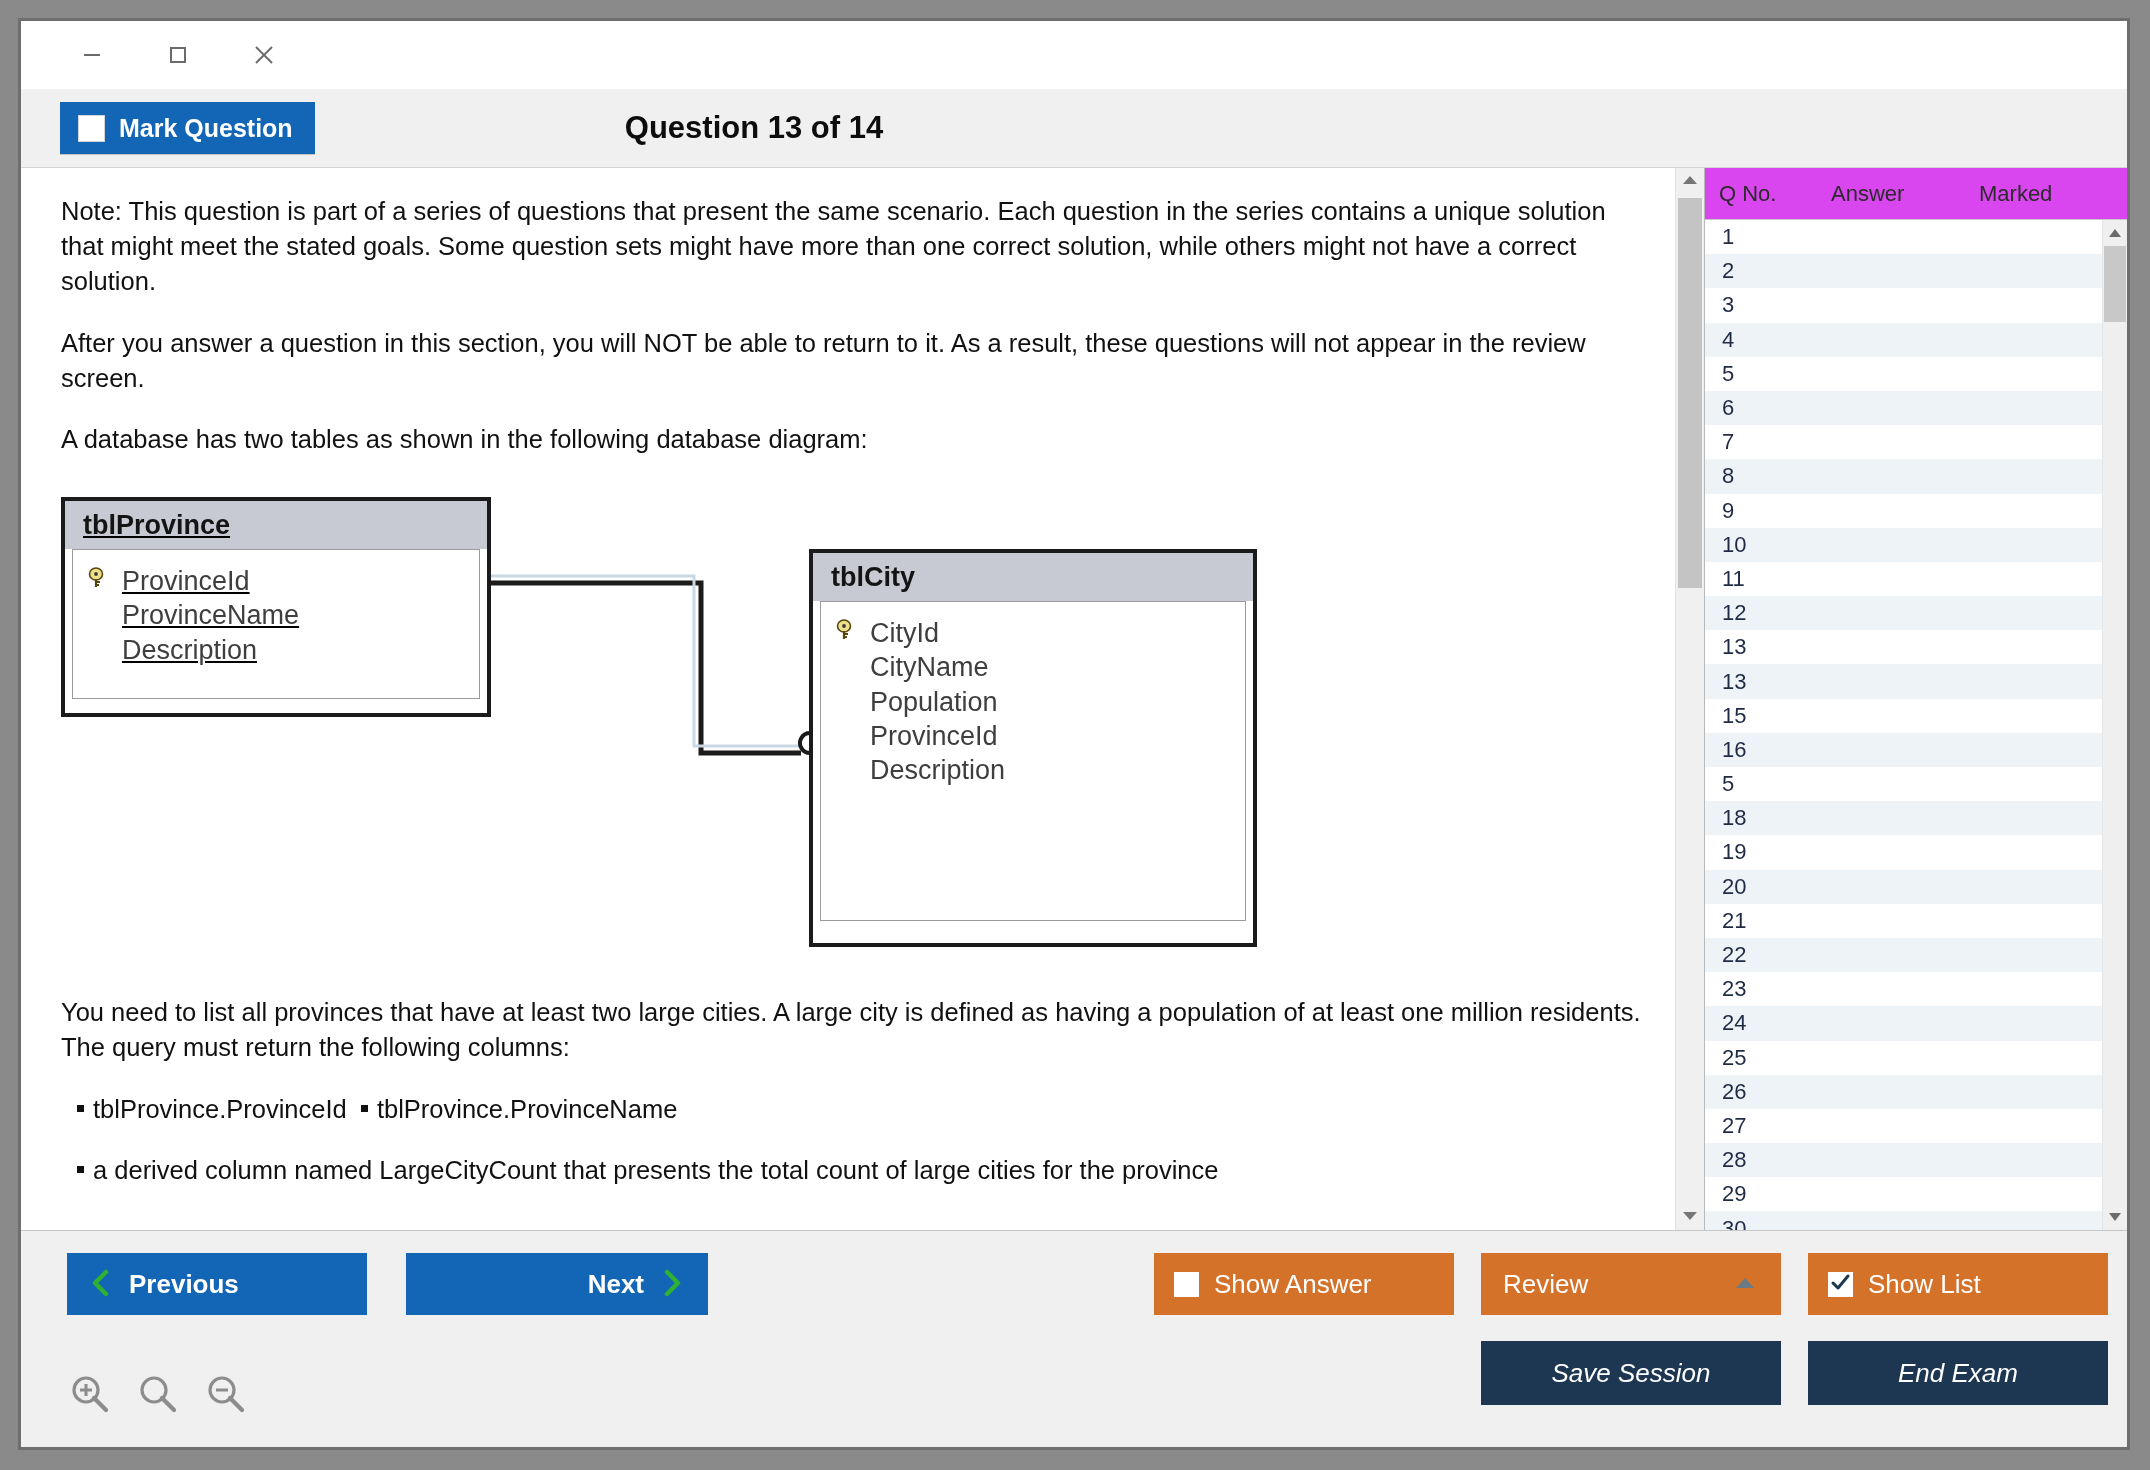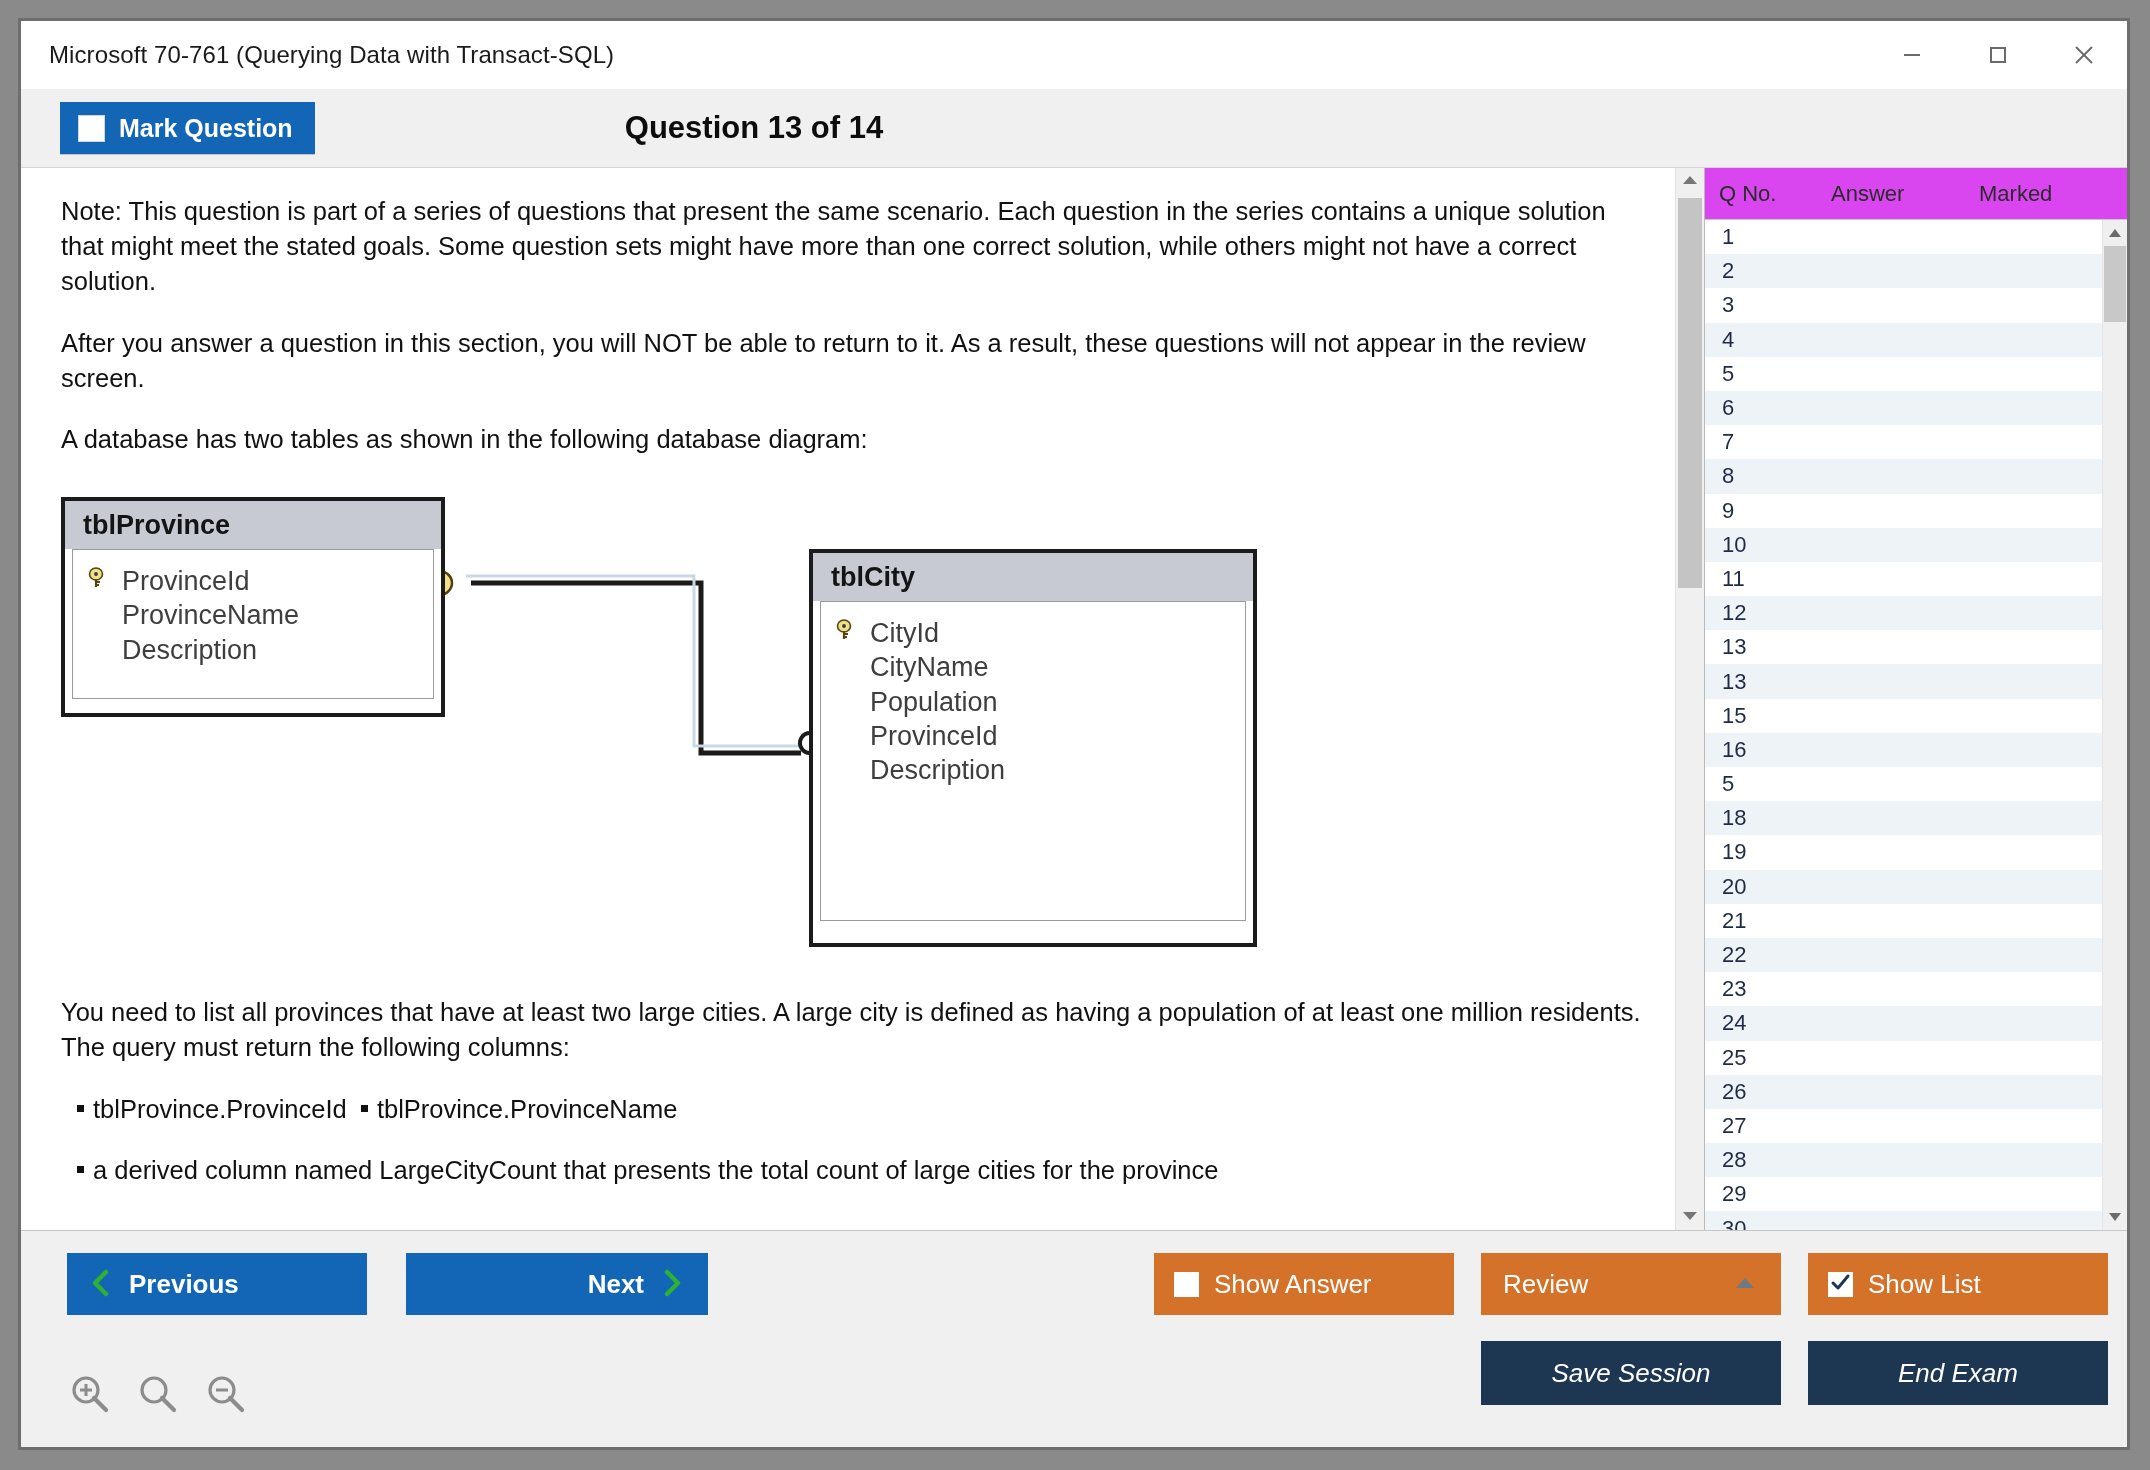--- a/index.html
+++ b/index.html
@@ -302,21 +302,20 @@
   }
   .zicon { cursor: pointer; }
 </style>
 </head>
 <body>
 
 <div id="root">
   <div class="window">
 
     <div class="titlebar">
-      <div class="title-text">Microsoft 70-761 (Querying Data with Transact-SQL)</div>
       <div class="winbtns">
         <div class="winbtn">
           <span>
             <svg width="26" height="26" viewBox="0 0 26 26">
                 <line x1="5" y1="13" x2="21" y2="13" stroke="#6b6b6b" stroke-width="2"></line>
               </svg>
           </span>
         </div>
         <div class="winbtn">
           <span>
@@ -362,21 +361,21 @@
               <circle cx="26" cy="8" r="3.5" fill="#3b3b3b"></circle>
               <path d="M13 8 L1 8 M4 8 L4 14 M9 8 L9 14" stroke="#3b3b3b" stroke-width="3" fill="none"></path>
             </g>
 
             <g transform="translate(735,258)">
               <path d="M14 12 a10 10 0 1 1 0.01 0" fill="none" stroke="#1b1b1b" stroke-width="4"></path>
               <path d="M30 12 a10 10 0 1 0 -0.01 0" fill="none" stroke="#1b1b1b" stroke-width="4"></path>
             </g>
           </svg>
 
-          <div class="tbl" style="left:0px; top:14px; width:384px; height:220px;">
+          <div class="tbl" style="left:0px; top:14px; width:430px; height:220px;text-decoration:underline;">
             <div class="tbl-head">tblProvince</div>
             <div class="tbl-body" style="height:150px;">
               <div class="fld">
                 <span class="keyslot">
                   <svg width="24" height="24" viewBox="0 0 24 24">
                     <ellipse cx="9" cy="8" rx="6.5" ry="6" fill="#efe08a" stroke="#55450f" stroke-width="1.6"></ellipse>
                     <circle cx="9" cy="8" r="1.9" fill="#3b3b3b"></circle>
                     <path d="M9 13 L9 21 M9 16 L13 16 M9 19 L12 19" stroke="#55450f" stroke-width="2.2" fill="none"></path>
                   </svg>
                 </span>

